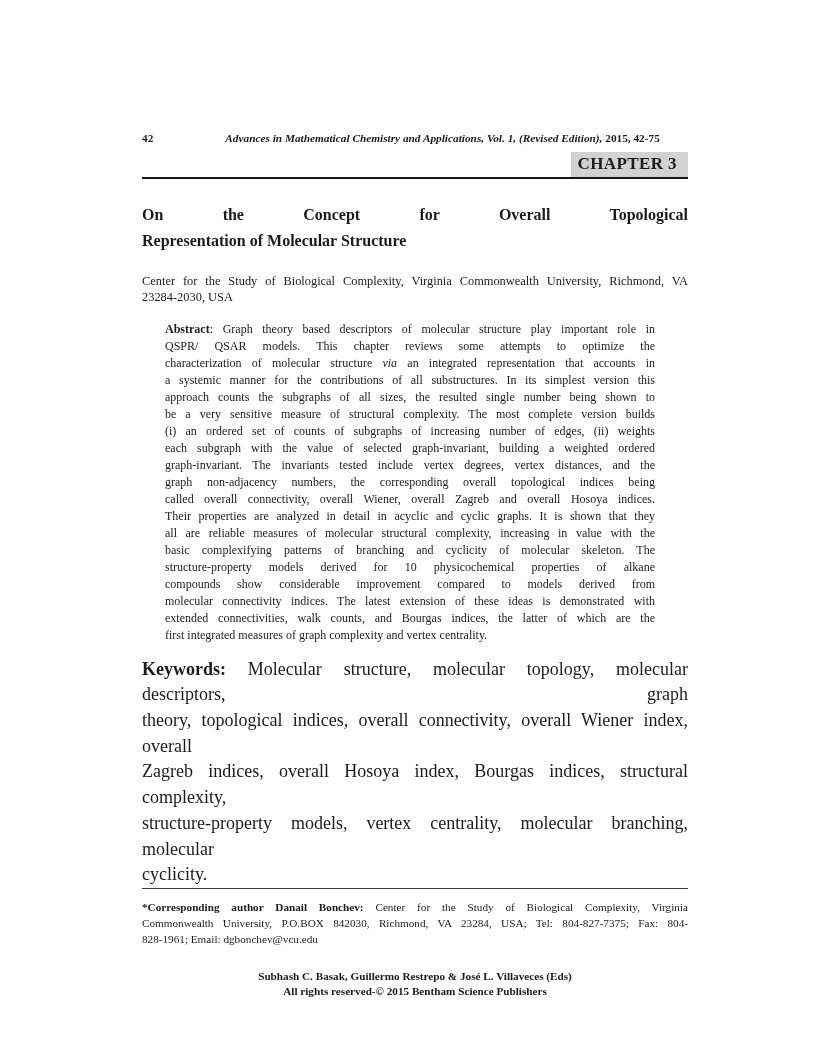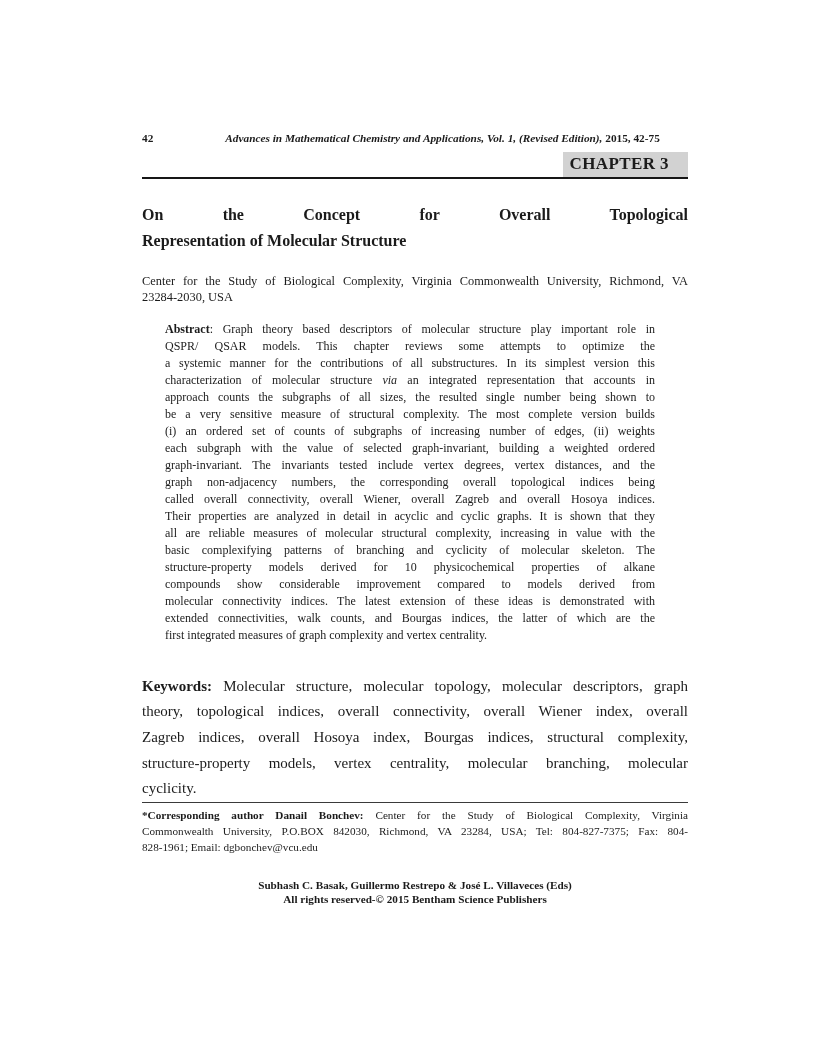--- a/index.html
+++ b/index.html
@@ -33,21 +33,21 @@
     margin-top: 7px;
     border-bottom: 2.5px solid #161616;
     text-align: right;
   }
   .chapter-badge {
     display: inline-block;
     background: var(--chapter-badge-bg, #d2d2d2);
     font-weight: bold;
     font-size: 17px;
     line-height: 20px;
-    padding: 2px 19px 3px 7px;
+    padding: 2px 11px 3px 7px;
     letter-spacing: 0.4px;
   }
   
   .line {
     text-align: justify;
     text-align-last: justify;
     text-justify: inter-word;
   }
   .line.last { text-align-last: left; }
   
@@ -75,29 +75,29 @@
   
   .abstract {
     margin-top: 15px;
     margin-left: 23px;
     width: 490px;
     font-size: 12px;
     line-height: 17px;
   }
   
   .keywords {
-    margin-top: 30px;
-    font-size: 15px;
+    margin-top: 13px;
+    font-size: 18px;
     line-height: 25.7px;
   }
   
   .footnote {
     margin-top: 0px;
     border-top: 1.5px solid #3a3a3a;
-    padding-top: 5px;
+    padding-top: 11px;
     font-size: 11.2px;
     line-height: 15.8px;
   }
   
   .footer {
     margin-top: 22px;
     font-weight: bold;
     font-size: 11.2px;
     line-height: 14.5px;
   }
@@ -127,22 +127,22 @@
 
 
   <div class="affiliation">
       <div class="line">Center for the Study of Biological Complexity, Virginia Commonwealth University, Richmond, VA</div>
       <div class="line last">23284-2030, USA</div>
     </div>
 
   <div class="abstract">
       <div class="line"><b>Abstract</b><span>: Graph theory based descriptors of molecular structure play important role in</span></div>
       <div class="line">QSPR/ QSAR models. This chapter reviews some attempts to optimize the</div>
+      <div class="line"><span>characterization of molecular structure </span><i>via</i><span> an integrated representation that accounts in</span></div>
       <div class="line">a systemic manner for the contributions of all substructures. In its simplest version this</div>
-      <div class="line"><span>characterization of molecular structure </span><i>via</i><span> an integrated representation that accounts in</span></div>
       <div class="line">approach counts the subgraphs of all sizes, the resulted single number being shown to</div>
       <div class="line">be a very sensitive measure of structural complexity. The most complete version builds</div>
       <div class="line">(i) an ordered set of counts of subgraphs of increasing number of edges, (ii) weights</div>
       <div class="line">each subgraph with the value of selected graph-invariant, building a weighted ordered</div>
       <div class="line">graph-invariant. The invariants tested include vertex degrees, vertex distances, and the</div>
       <div class="line">graph non-adjacency numbers, the corresponding overall topological indices being</div>
       <div class="line">called overall connectivity, overall Wiener, overall Zagreb and overall Hosoya indices.</div>
       <div class="line">Their properties are analyzed in detail in acyclic and cyclic graphs. It is shown that they</div>
       <div class="line">all are reliable measures of molecular structural complexity, increasing in value with the</div>
       <div class="line">basic complexifying patterns of branching and cyclicity of molecular skeleton. The</div>

